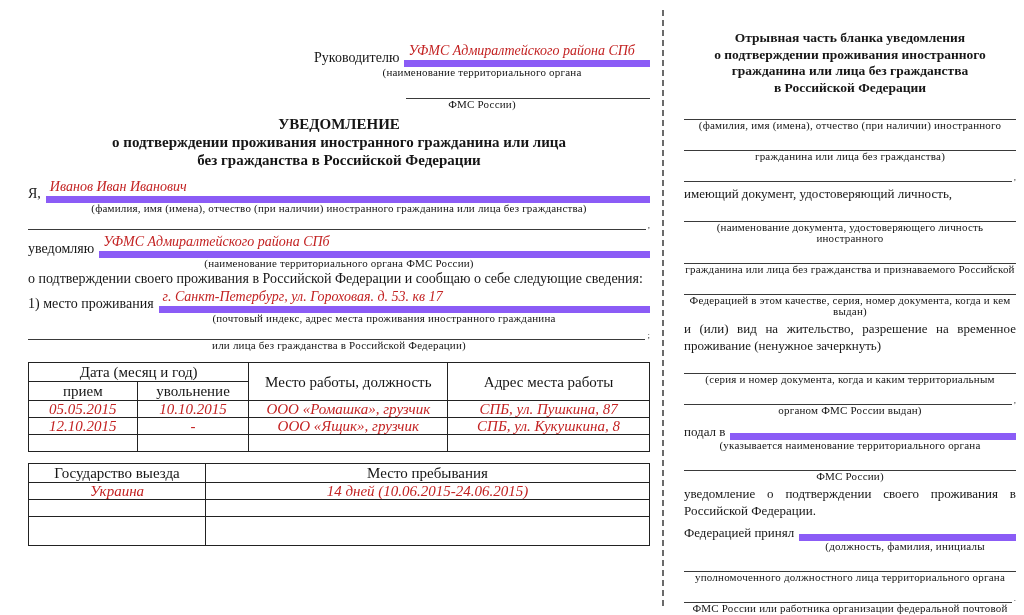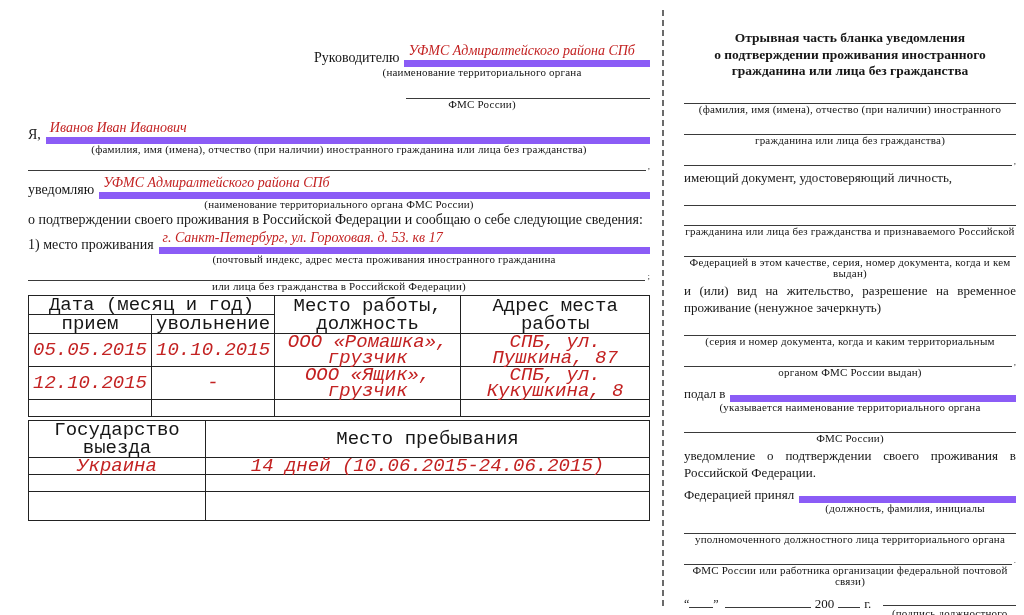--- a/index.html
+++ b/index.html
@@ -24,21 +24,21 @@
   
   .addr-block{margin-left:286px;width:336px;}
   .addr-line2{margin-left:92px;margin-top:9px;}
   .addr-line2 .line{height:11px;}
   .doc-title{text-align:center;font-weight:bold;font-size:15px;line-height:18px;margin-top:5px;}
   .row-ya{margin-top:9px;}
   .cont-line{margin-top:3px;}
   .row-uved{margin-top:3px;}
   .para{text-align:justify;margin-top:1px;}
   .cap-shift{padding-left:90px;}
-  table.tbl{width:100%;border-collapse:collapse;margin-top:3px;font-size:19px;font-family:Liberation Mono, monospace;}
+  table.tbl{width:100%;border-collapse:collapse;margin-top:11px;font-size:15px;}
   table.tbl th,table.tbl td{border:1px solid #222;padding:0 4px;font-weight:normal;text-align:center;}
   table.tbl th{line-height:18px;}
   table.tbl td{line-height:16px;height:16px;}
   table.tbl td.red-cell{color:var(--red);font-style:italic;}
   tr.tall-row td{height:28px;}
   
   .r-title{font-weight:bold;font-size:13.5px;line-height:16.5px;text-align:center;}
   .r-blank{margin-top:6px;}
   .r-blank .line{height:13px;}
   .r-text{text-align:justify;margin-top:3px;}
@@ -65,20 +65,25 @@
         <span class="lbl">Руководителю</span>
         <span class="fill"><span class="red-val">УФМС Адмиралтейского района СПб</span></span>
       </div>
       <div class="caption">(наименование  территориального органа</div>
       <div class="blank-row addr-line2">
           <span class="line"></span>
         </div>
       <div class="caption">ФМС России)</div>
     </div>
 
+    <div class="doc-title">
+      <div>УВЕДОМЛЕНИЕ</div>
+      <div>о подтверждении проживания иностранного гражданина или лица</div>
+      <div>без гражданства в Российской Федерации</div>
+    </div>
 
     <div class="fill-row row-ya">
       <span class="lbl">Я,</span>
       <span class="fill"><span class="red-val">Иванов Иван Иванович</span></span>
     </div>
     <div class="caption">(фамилия, имя (имена), отчество (при наличии) иностранного  гражданина или лица без гражданства)</div>
 
     <div class="blank-row cont-line">
       <span class="line"></span>
       <span class="mark">,</span>
@@ -172,20 +177,21 @@
   </div>
 
   <div class="divider"></div>
 
   <div class="col-right">
 
     <div class="r-title">
       <div>Отрывная часть бланка уведомления</div>
       <div>о подтверждении проживания иностранного</div>
       <div>гражданина или лица без гражданства</div>
+      <div>в Российской Федерации</div>
     </div>
 
     <div class="blank-row r-blank" style="margin-top:10px">
         <span class="line"></span>
       </div>
     <div class="caption">(фамилия, имя (имена), отчество (при наличии)  иностранного</div>
 
     <div class="blank-row r-blank">
         <span class="line"></span>
       </div>
@@ -194,20 +200,21 @@
     <div class="blank-row r-blank">
       <span class="line"></span>
       <span class="mark">,</span>
     </div>
 
     <div class="r-text">имеющий   документ,   удостоверяющий   личность,</div>
 
     <div class="blank-row r-blank">
         <span class="line"></span>
       </div>
+    <div class="caption">(наименование  документа,  удостоверяющего личность  иностранного</div>
 
     <div class="blank-row r-blank">
         <span class="line"></span>
       </div>
     <div class="caption">гражданина  или лица  без гражданства  и признаваемого  Российской</div>
 
     <div class="blank-row r-blank">
         <span class="line"></span>
       </div>
     <div class="caption">Федерацией  в этом качестве,  серия,  номер документа,  когда и кем выдан)</div>

